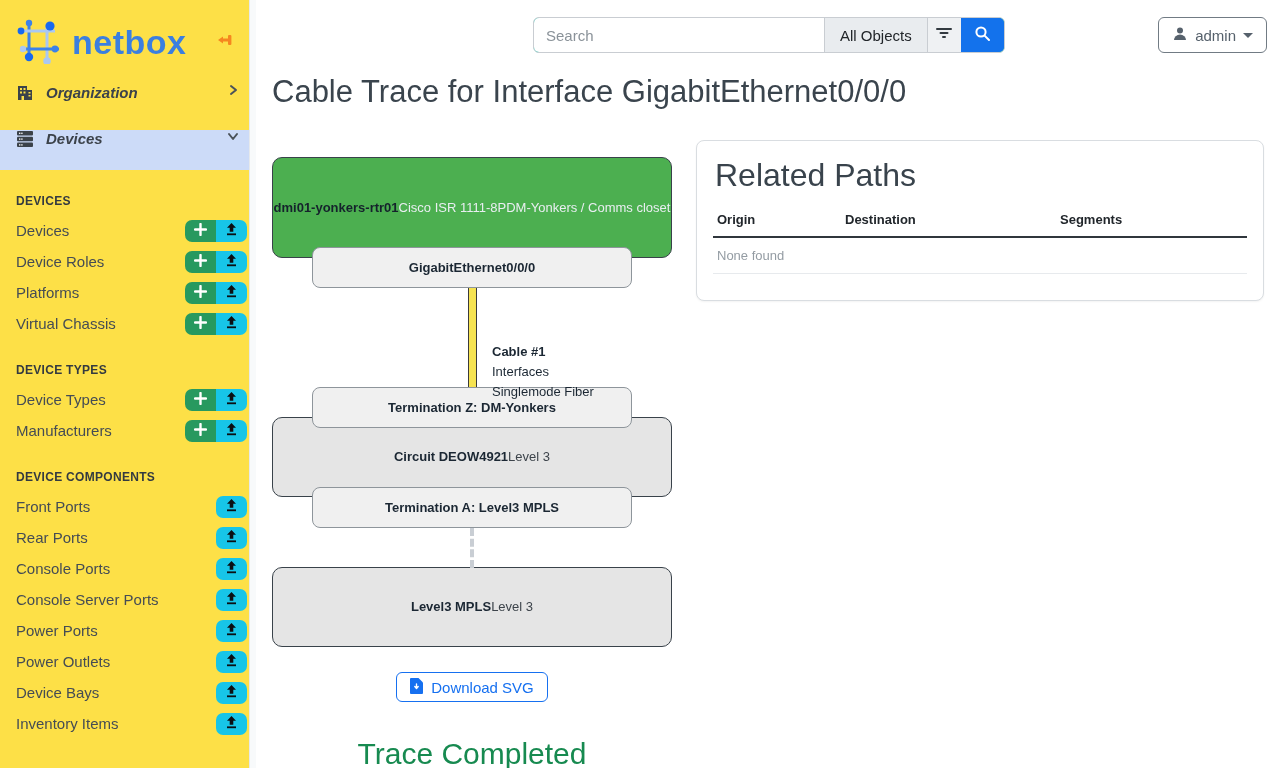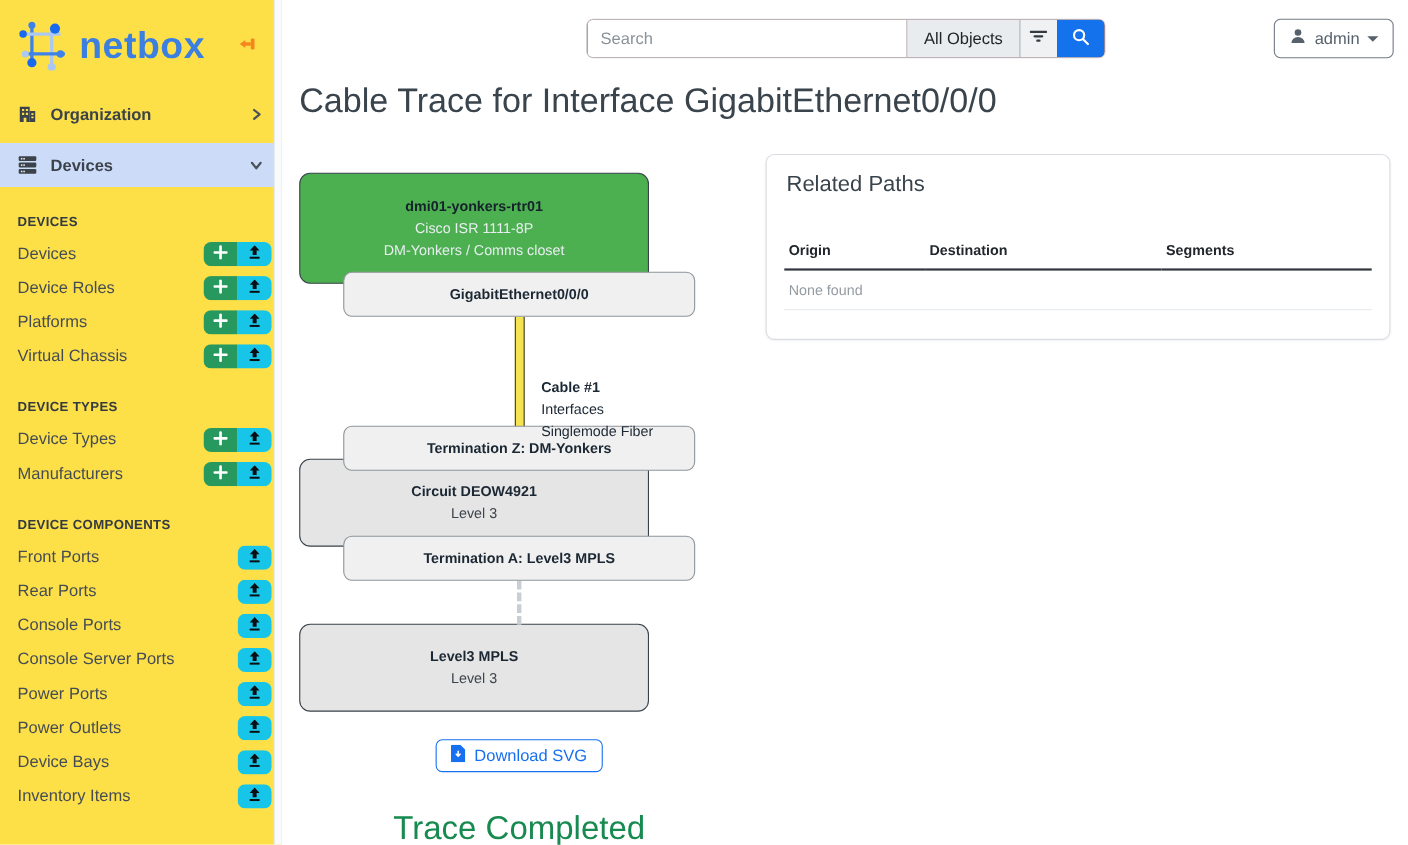--- a/index.html
+++ b/index.html
@@ -14,21 +14,21 @@
     background:#fde047; z-index:10;
   }
   .scroll-track {
     position:absolute; right:0; top:0; width:7px; height:100%;
     background:#f8fafb; border-left:1px solid #e6e9ec;
   }
   .logo-row { display:flex; align-items:center; height:84px; padding:0 22px 0 14px; }
   .logo-mark { width:48px; height:48px; }
   .logo-word { font-size:34px; font-weight:700; color:#3b7fe0; margin-left:10px; letter-spacing:.5px; }
   .pin { margin-left:auto; }
-  .nav-link { display:flex; align-items:center; height:40px; margin-bottom:6px; cursor:pointer; }
+  .nav-link { display:flex; align-items:flex-start; height:40px; margin-bottom:6px; cursor:pointer;font-style:italic; }
   .nav-link .nl-icon { margin:0 12px 0 16px; display:flex; }
   .nav-link .nl-label { font-size:15px; font-weight:700; color:#3b424a; }
   .nav-link .nl-chev { margin-left:auto; margin-right:17px; display:flex; }
   .nav-link.active { background:#ccdbf8; }
   .nav-section-header {
     margin:24px 16px 7px 16px; font-size:12px; font-weight:700; color:#343a40; letter-spacing:.3px;
   }
   .nav-item { position:relative; display:flex; align-items:center; height:31px; padding:0 9px 0 16px; }
   .nav-item.active::before {
     content:''; position:absolute; left:0; top:1px; bottom:1px; right:50px;
@@ -40,21 +40,21 @@
     width:31px; height:22px; border:none; padding:0; display:flex;
     align-items:center; justify-content:center; cursor:pointer;
   }
   .btn-add { background:#27995f; }
   .btn-import { background:#17c5e8; }
   
   .content { position:absolute; left:256px; top:0; width:1024px; height:768px; }
   .topbar { position:relative; height:70px; }
   .search-group {
     position:absolute; left:277px; top:17px; height:36px; display:flex;
-    border:1px solid #c9cdd2; border-radius:6px; overflow:hidden; background:#7f1d1d;
+    border:1px solid #c9cdd2; border-radius:6px; overflow:hidden; background:#14b8a6;
   }
   .search-input { width:290px; border:none; outline:none; padding:0 12px; font-size:15px; color:#212529; font-family:inherit; }
   .search-input::placeholder { color:#8a9299; }
   .search-scope {
     display:flex; align-items:center; padding:0 15px; background:#e9ecef;
     border-left:1px solid #c9cdd2; font-size:15px; color:#212529; cursor:pointer;
   }
   .search-filter {
     width:34px; display:flex; align-items:center; justify-content:center;
     background:#eff1f3; border-left:1px solid #c9cdd2; cursor:pointer;
@@ -68,22 +68,22 @@
     gap:7px; padding:0 13px; border:1px solid #717b84; border-radius:6px; background:#fff;
     color:#56616c; font-size:15px; cursor:pointer; font-family:inherit;
   }
   .caret-down { width:0; height:0; border-left:5px solid transparent; border-right:5px solid transparent; border-top:5px solid #56616c; }
   
   h1.page-title { margin:3px 0 0 16px; font-size:31px; font-weight:400; color:#3a444d; line-height:37px; }
   .main-row { display:flex; align-items:flex-start; margin:30px 16px 0 16px; }
   .trace-col { width:400px; margin-top:17px; flex:none; }
   .trace-canvas { position:relative; width:400px; height:490px; }
   .node-outer {
-    position:absolute; left:0; width:318px; border-radius:10px;
-    display:flex; flex-direction:column; align-items:center; justify-content:center;
+    position:absolute; left:0; width:400px; border-radius:10px;
+    display:flex; flex-direction:row; align-items:center; justify-content:center;
     font-size:13px; line-height:20px; text-align:center; z-index:1;
   }
   .device-box { top:0; height:101px; background:#4caf50; border:1px solid #39424a; }
   .device-box .t1 { font-weight:700; color:#15222c; }
   .device-box .t2 { color:#e9eef1; }
   .node-inner {
     position:absolute; left:40px; width:320px; height:41px; background:#f0f0f0;
     border:1px solid #8e959b; border-radius:8px; display:flex; align-items:center;
     justify-content:center; font-size:13px; font-weight:700; color:#1b2733; z-index:3;
   }
@@ -106,21 +106,21 @@
     display:flex; align-items:center; gap:8px; margin:25px auto 0 auto; height:30px;
     padding:0 13px; background:#fff; border:1px solid #1670f0; border-radius:6px;
     color:#1670f0; font-size:15px; cursor:pointer; font-family:inherit;
   }
   .trace-status { margin-top:35px; text-align:center; font-size:30px; color:#178a50; }
   
   .card {
     flex:1; margin-left:24px; background:#fff; border:1px solid #d9dde1;
     border-radius:8px; padding:16px 16px 26px 16px; box-shadow:0 1px 2px rgba(0,0,0,.05);
   }
-  .card h2 { margin:0 0 40px 2px; font-size:20px; font-weight:400; color:#39434c; }
+  .card h2 { margin:0 0 18px 2px; font-size:32px; font-weight:400; color:#39434c; }
   table.paths { width:100%; border-collapse:collapse; font-size:13px; }
   table.paths th {
     text-align:left; font-weight:700; color:#21262b; padding:0 0 9px 4px;
     border-bottom:2px solid #30363c;
   }
   table.paths th:nth-child(1){ width:128px; }
   table.paths th:nth-child(2){ width:215px; }
   table.paths td { color:#949ca3; padding:10px 0 10px 4px; border-bottom:1px solid #e7eaed; }
 </style>
 </head>

